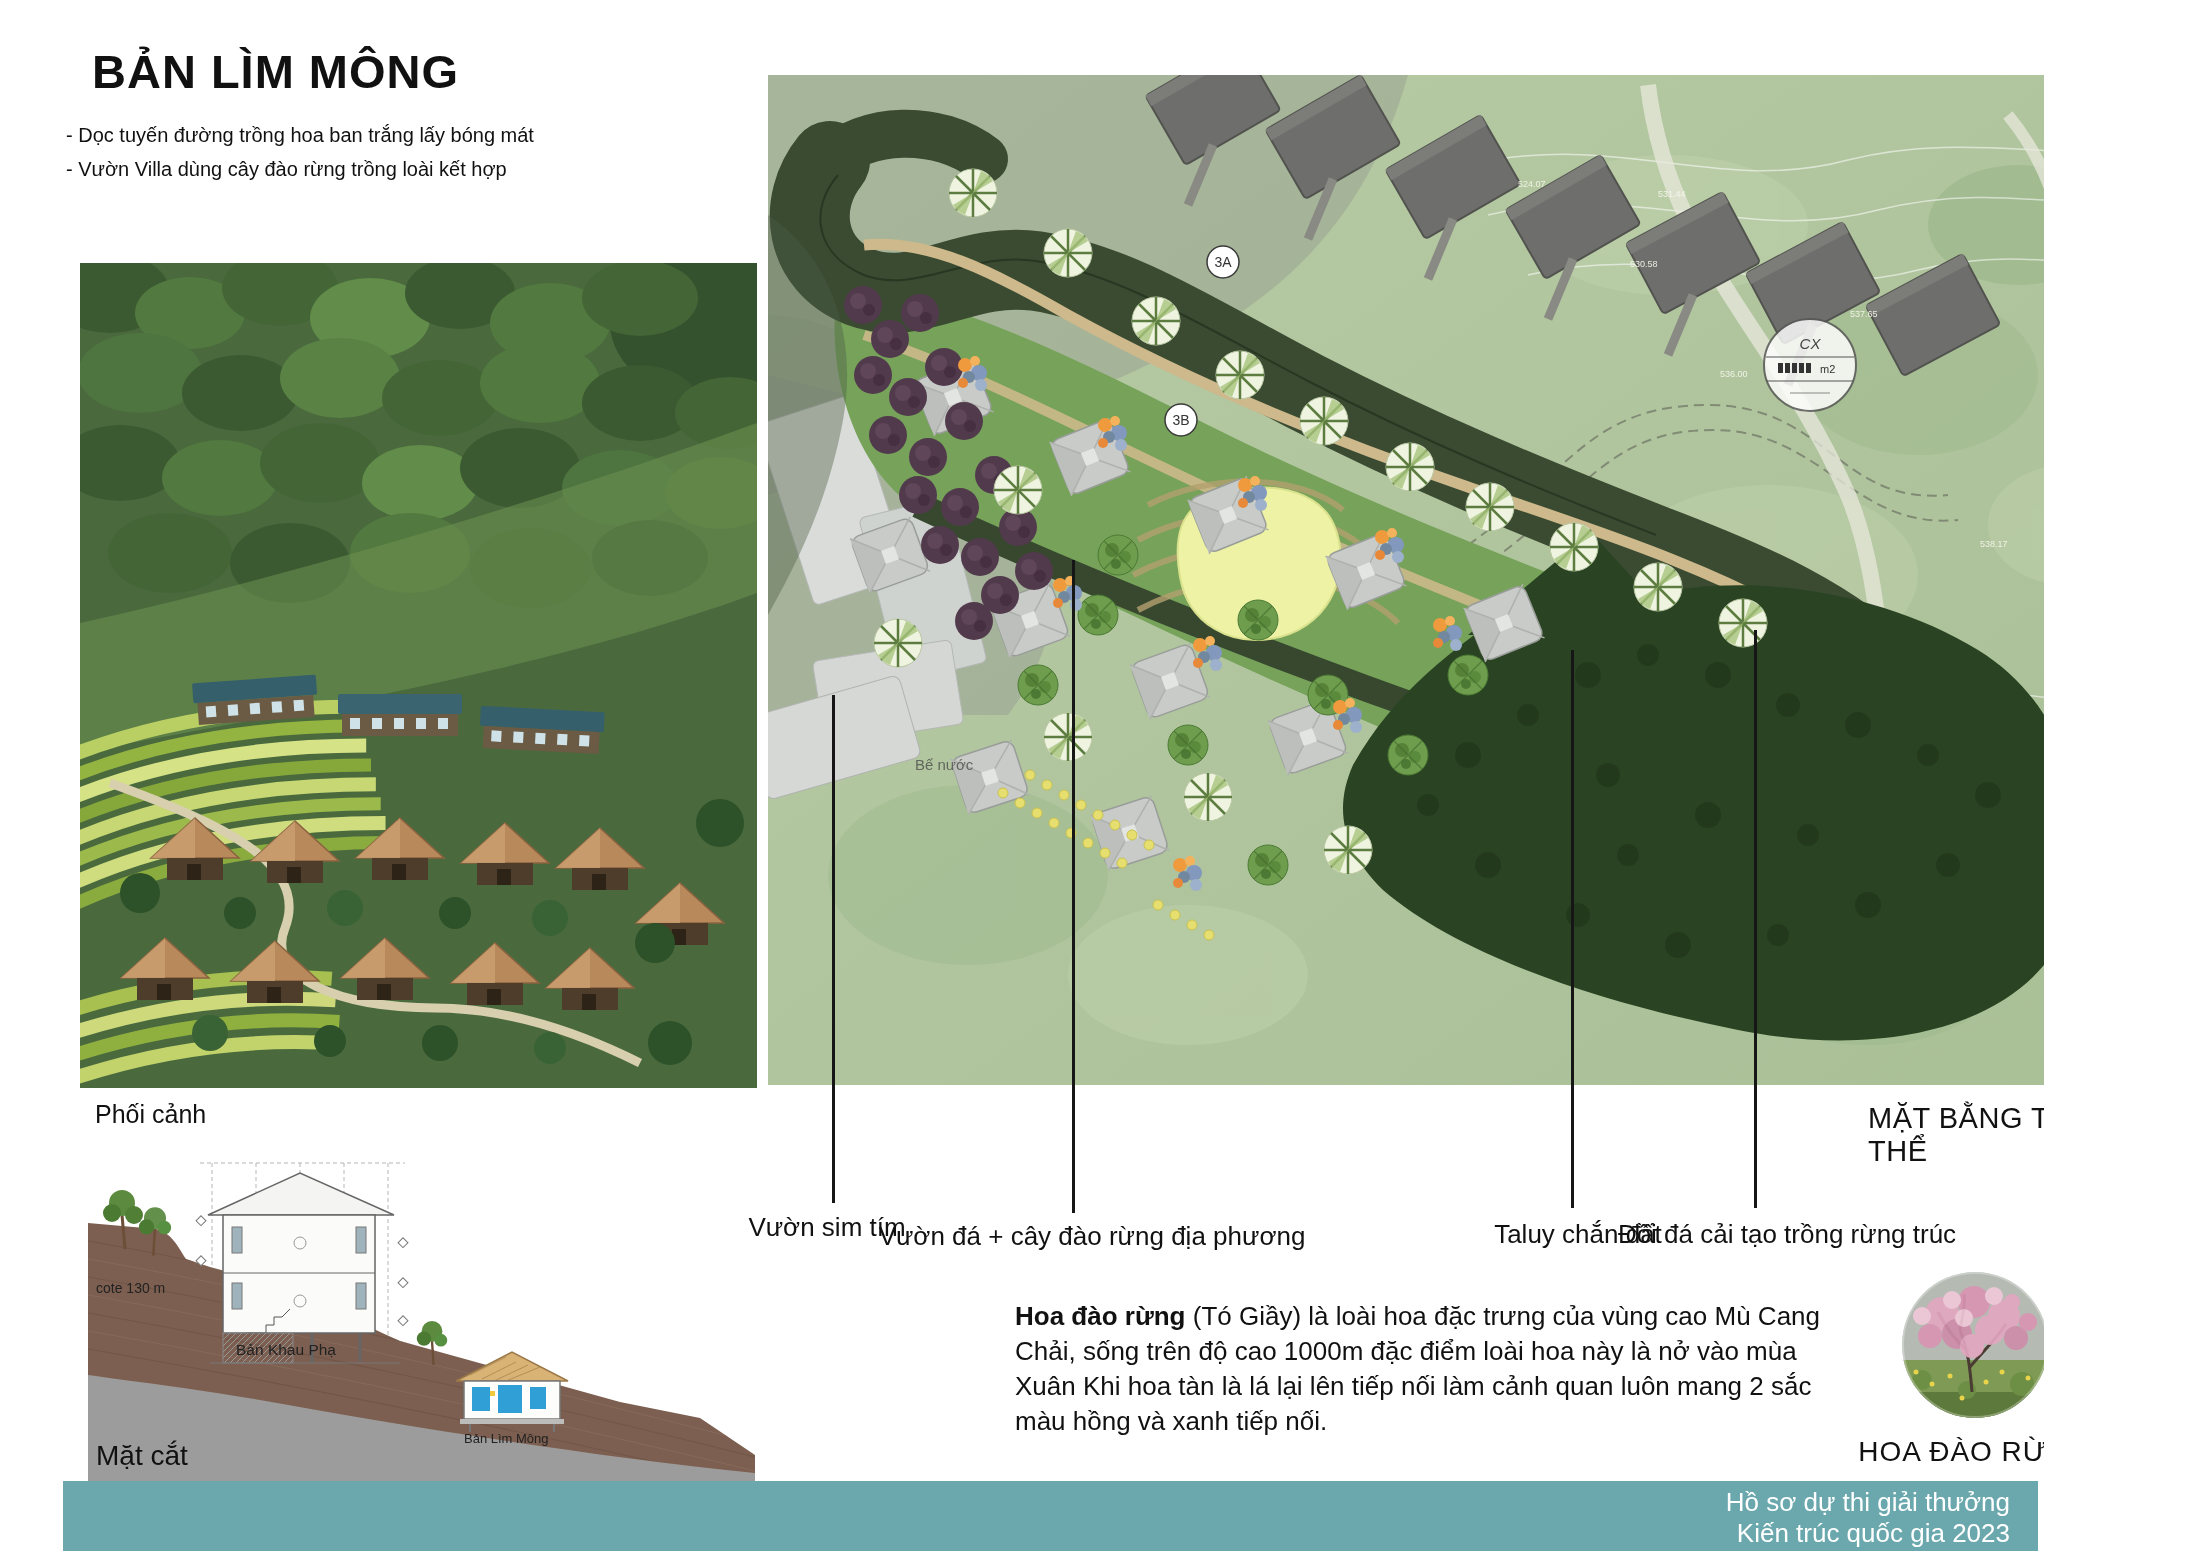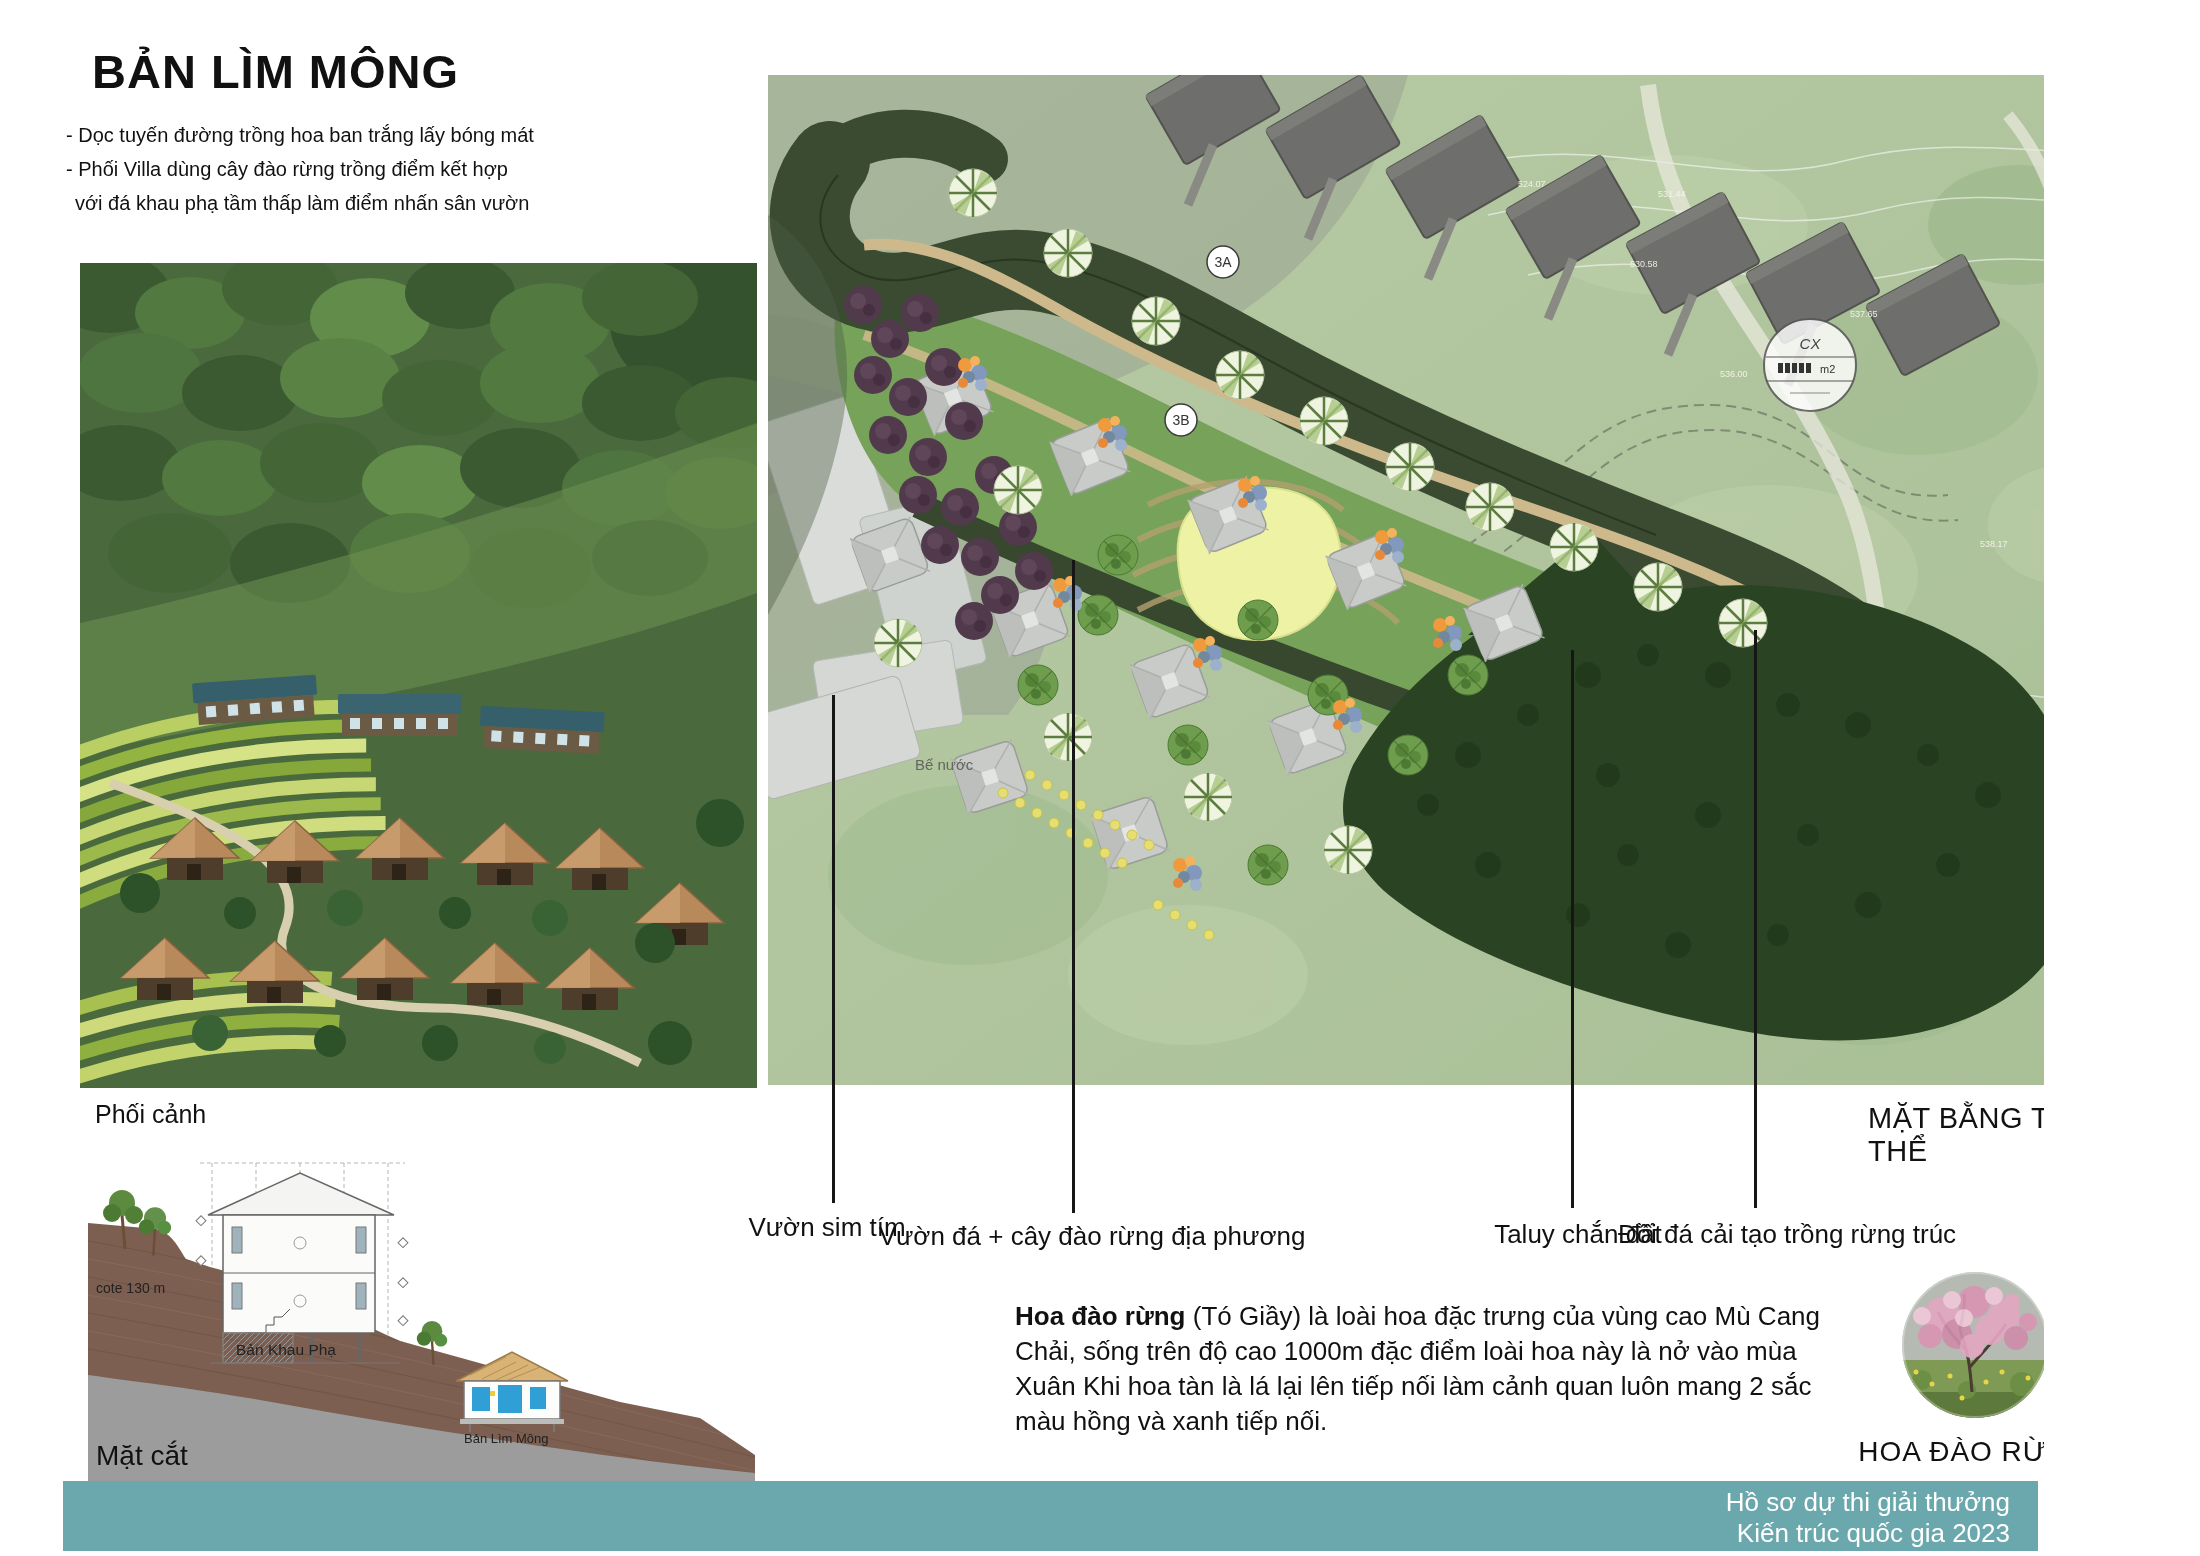--- a/index.html
+++ b/index.html
@@ -29,22 +29,21 @@
   svg text{font-family:"Liberation Sans","DejaVu Sans",sans-serif;}
 </style>
 </head>
 <body>
 
 <div class="page">
 
   <div class="abs title">BẢN LÌM MÔNG</div>
   <div class="abs notes">
     <div>- Dọc tuyến đường trồng hoa ban trắng lấy bóng mát</div>
-    <div>- Phối Villa dùng cây đào rừng trồng điểm kết hợp</div>
-    <div class="indent">với đá khau phạ tầm thấp làm điểm nhấn sân vườn</div>
+    <div>- Vườn Villa dùng cây đào rừng trồng loài kết hợp</div>
   </div>
 
   <div class="abs photo-wrap">
     <svg width="677" height="825" viewBox="0 0 677 825">
       <rect width="677" height="825" fill="#4a6a3e"></rect>
       <g>
         <ellipse cx="640" cy="60" rx="110" ry="80" fill="#35522e"></ellipse>
         <ellipse cx="30" cy="30" rx="60" ry="40" fill="#3b5a31"></ellipse>
           <ellipse cx="110" cy="50" rx="55" ry="36" fill="#52793f"></ellipse>
         <ellipse cx="200" cy="25" rx="58" ry="38" fill="#446637"></ellipse>

